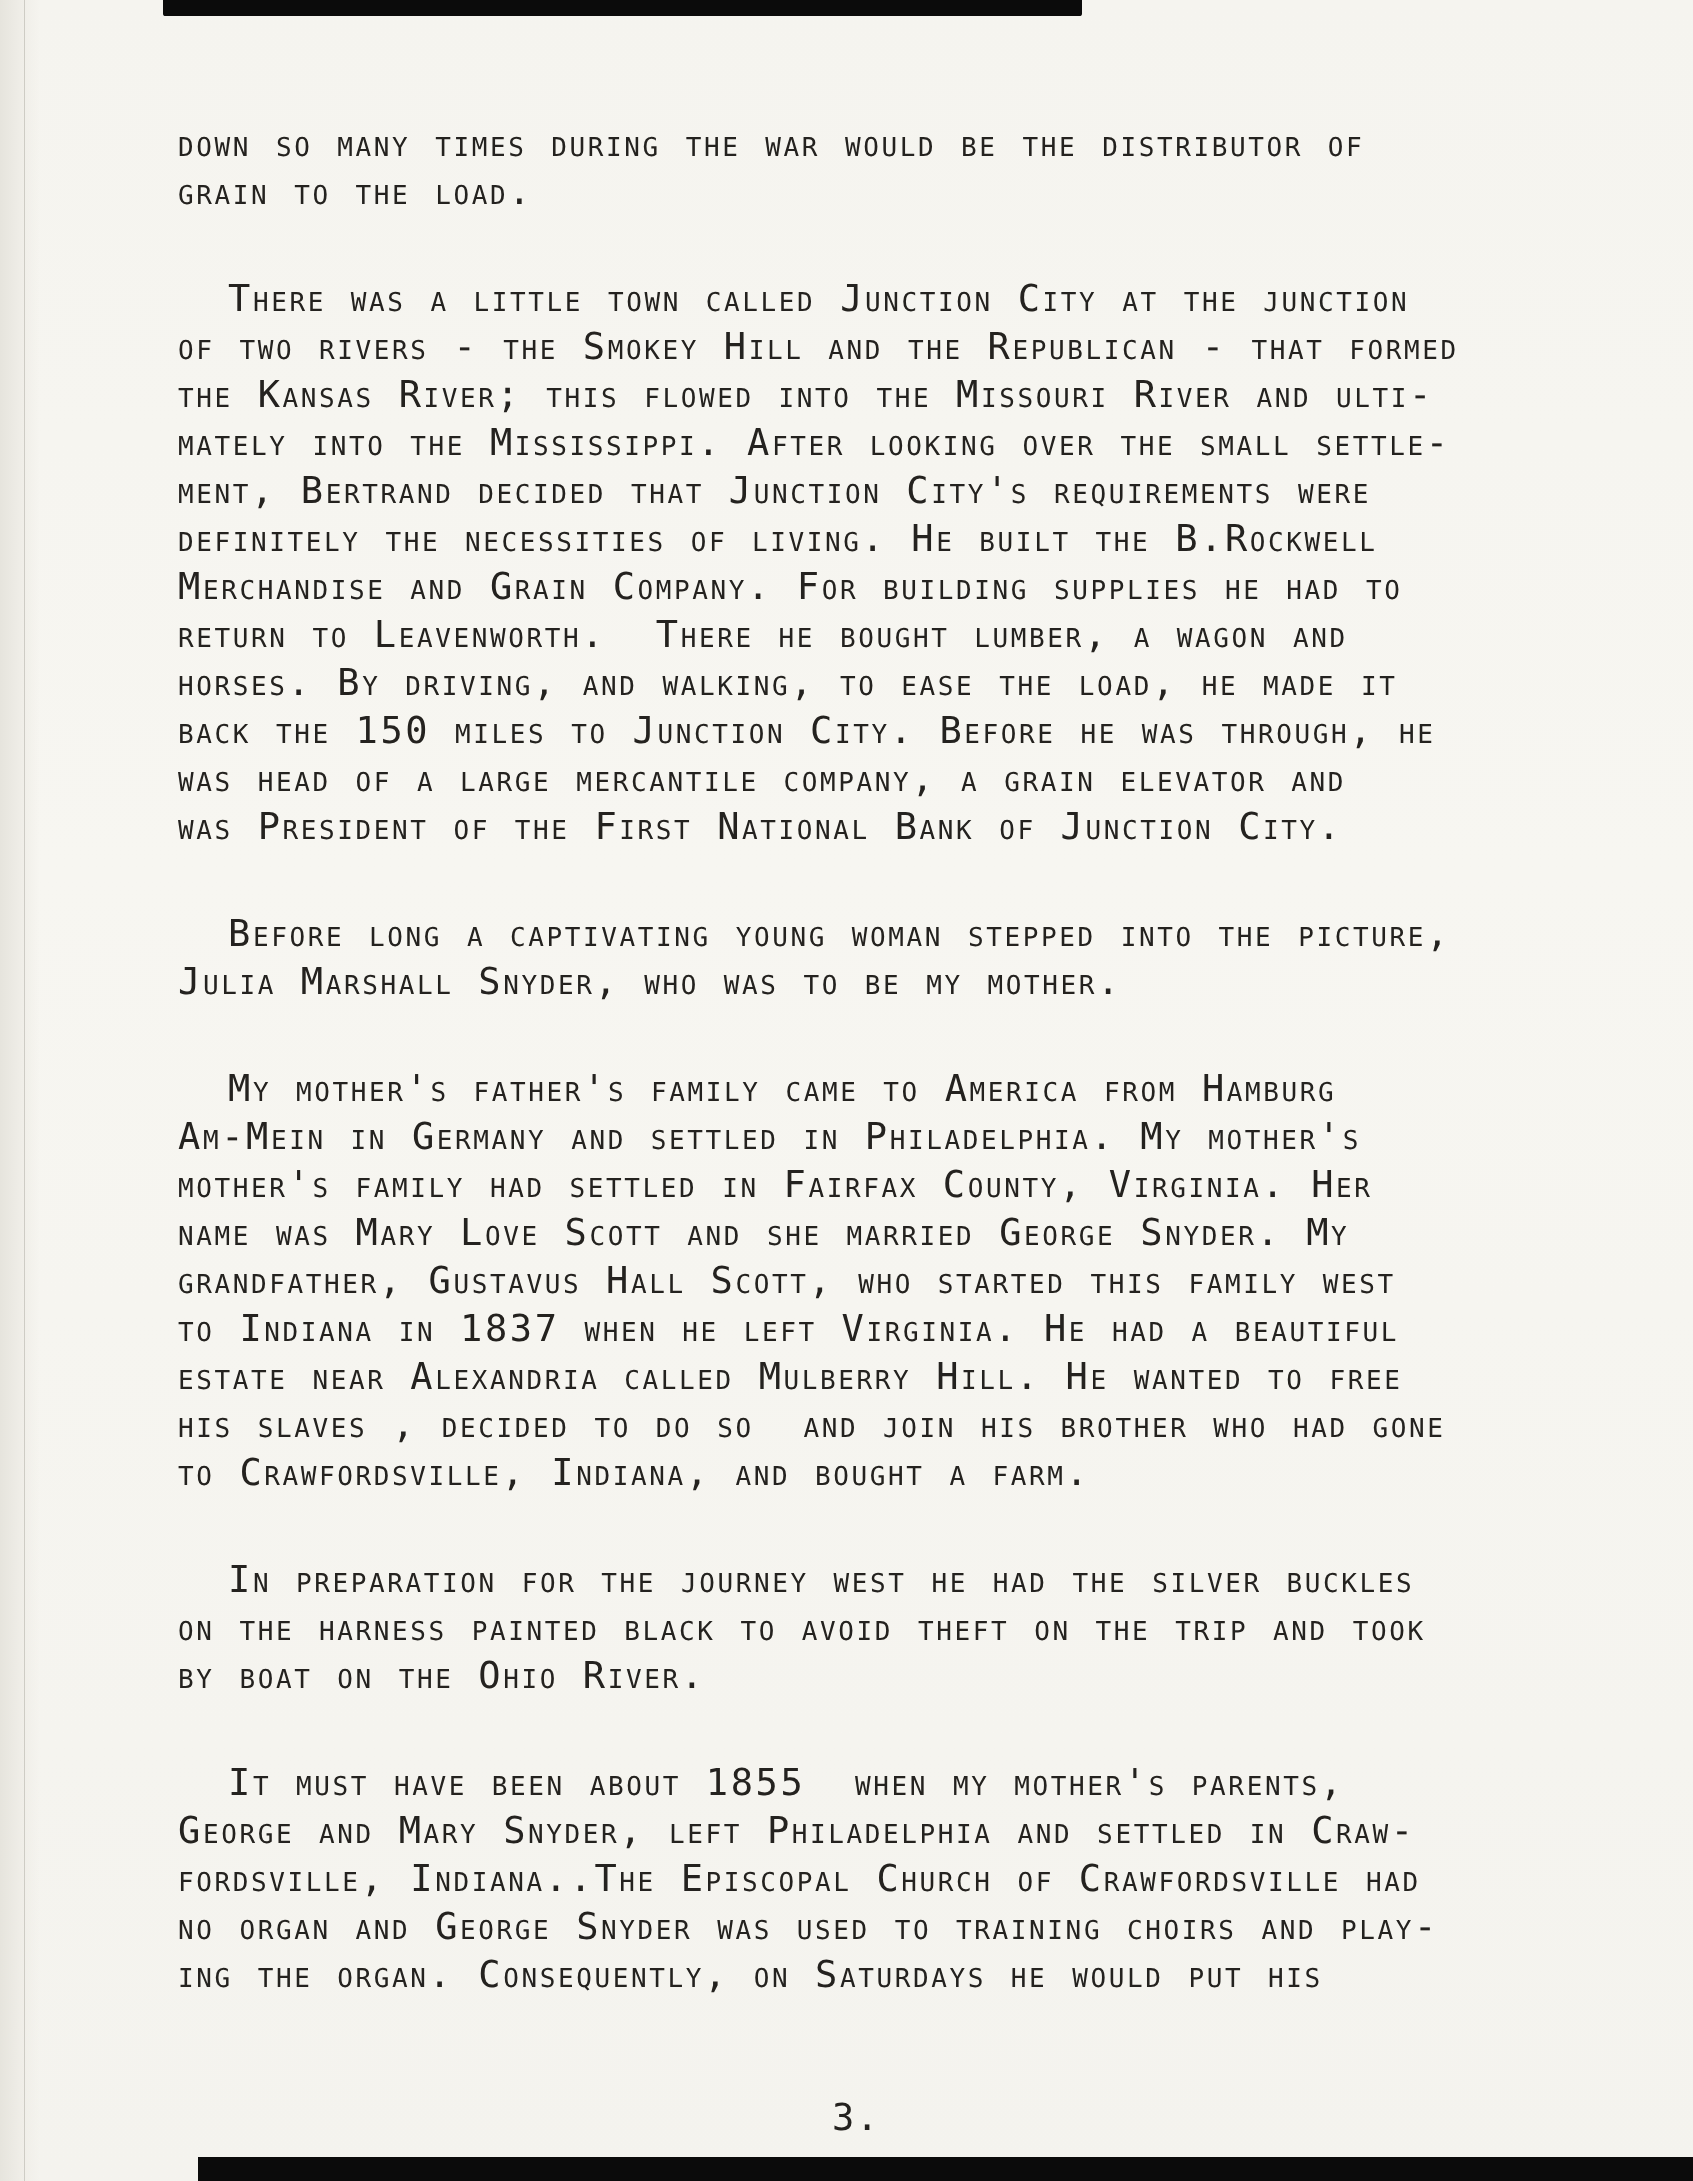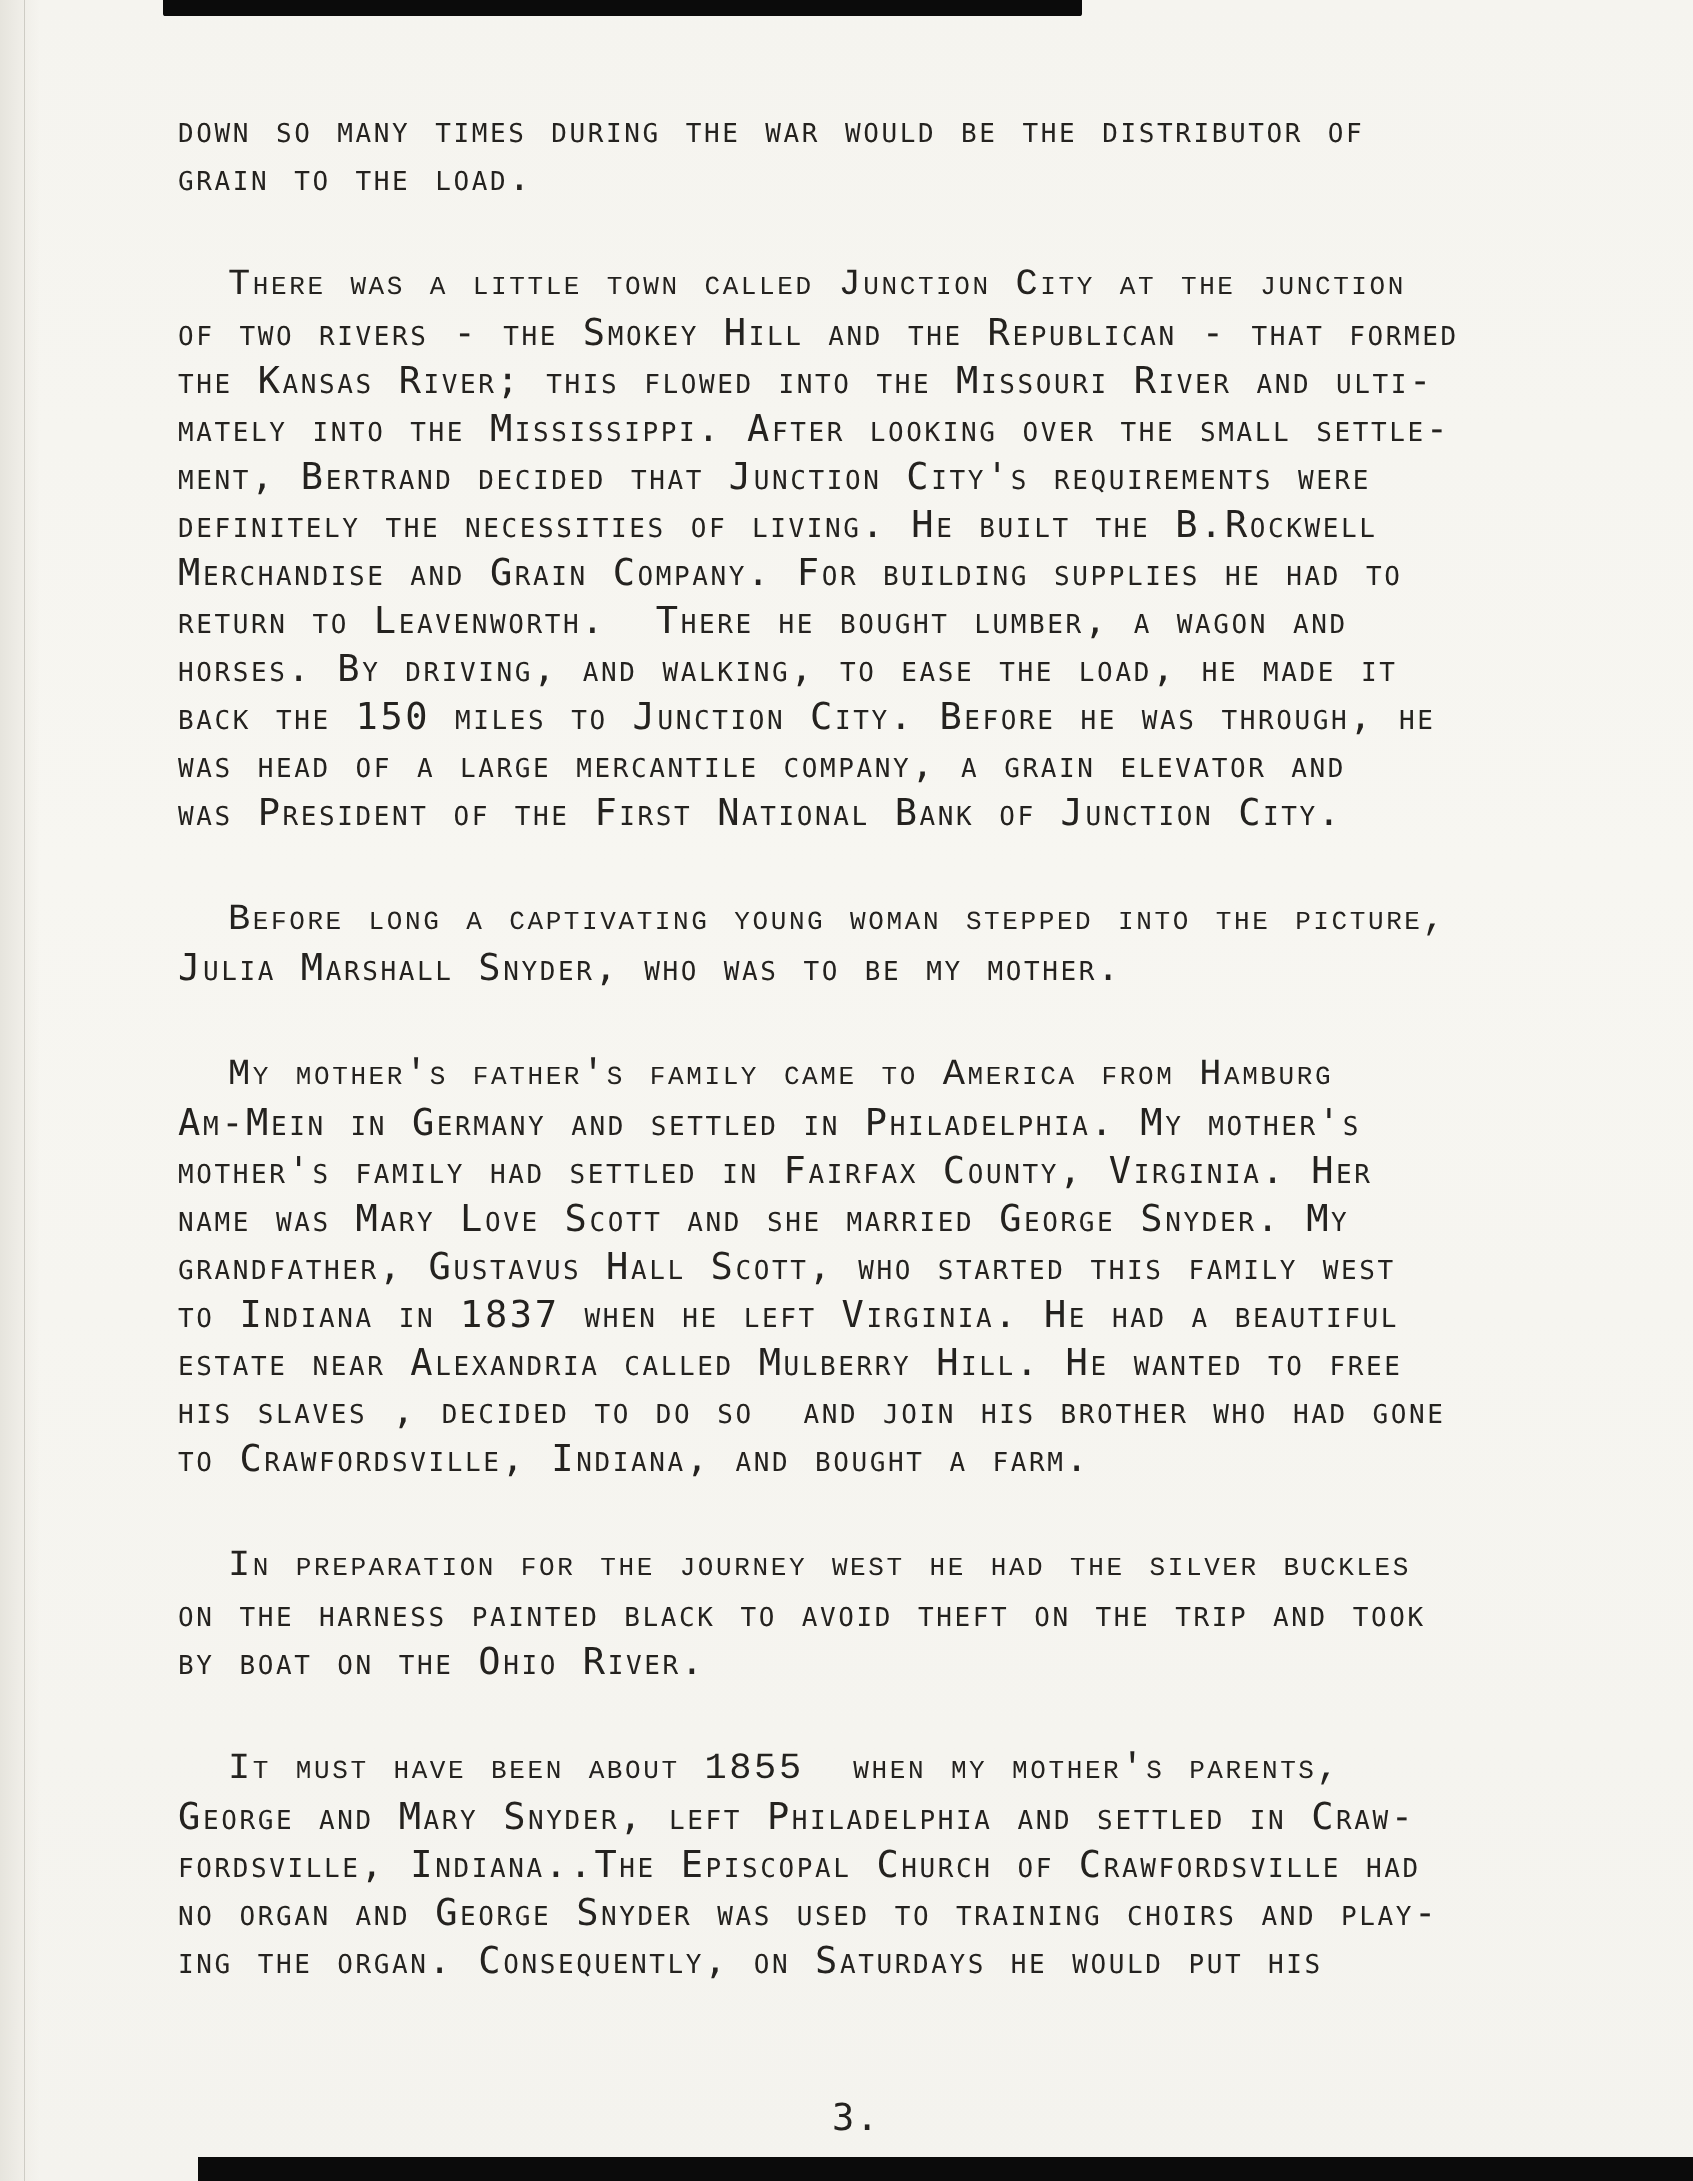--- a/index.html
+++ b/index.html
@@ -28,33 +28,33 @@
     background: linear-gradient(90deg, #e6e4dd 0%, #efede7 50%, rgba(246,245,240,0) 100%);
   }
   .edge-line {
     position: absolute; left: 23.5px; top: 0; width: 1.7px; height: 100%;
     background: rgba(165,162,152,0.45);
   }
   
   .document-body {
     position: absolute;
     left: 178px;
-    top: 106px;
+    top: 120px;
     width: 1390px;
     color: #24221f;
     font-size: 37px;
     line-height: 48px;
     letter-spacing: 2.6px;
     font-variant-caps: small-caps;
     text-rendering: geometricPrecision;
   }
   .para { margin: 0 0 59px 0; }
   .para:last-child { margin-bottom: 4px; }
   .line { display: block; white-space: pre; }
-  .para.indent .line.first { padding-left: 50px; font-family: Liberation Mono, monospace; }
+  .para.indent .line.first { padding-left: 50px; }
   .page-number {
     position: absolute;
     top: 2096px;
     left: 178px;
     width: 1356px;
     text-align: center;
     color: #24221f;
     font-size: 37px;
     letter-spacing: 1.7px;
   }

